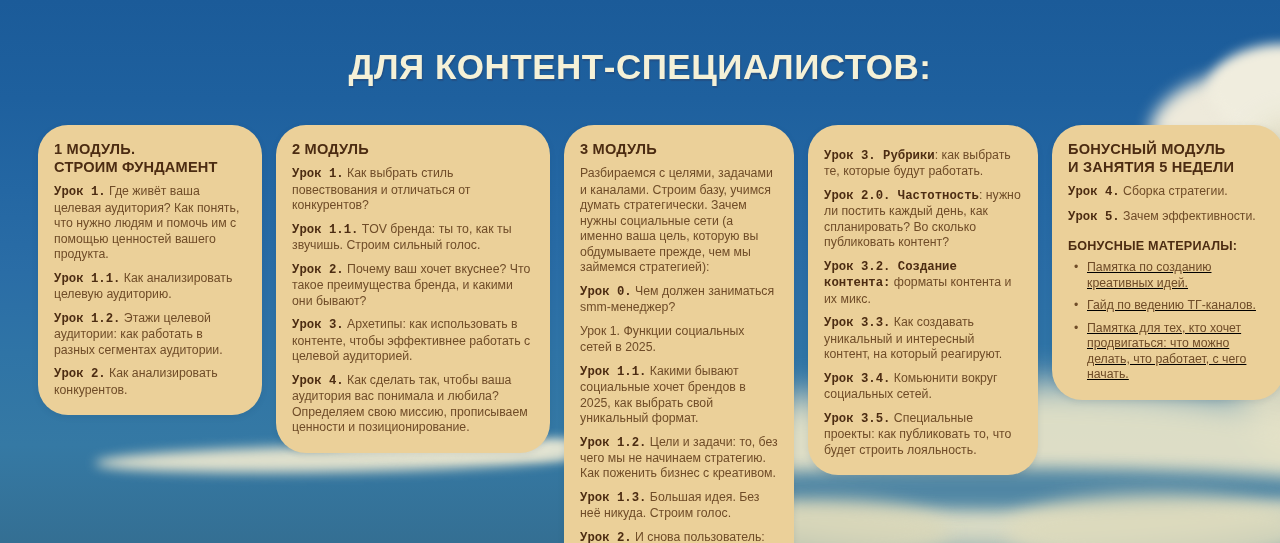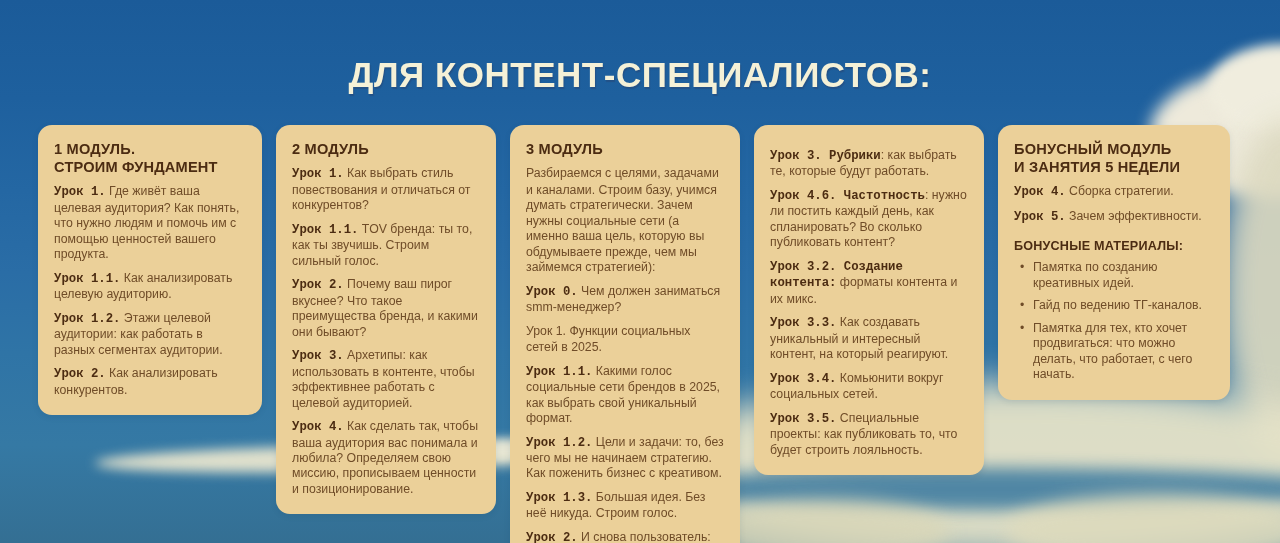--- a/index.html
+++ b/index.html
@@ -22,60 +22,60 @@
   .c-tr2 { left: 1208px; top: 44px;  width: 150px; height: 90px;  background: #f0edde; filter: blur(6px); }
   .c-tr3 { left: 1222px; top: 120px; width: 130px; height: 340px; background: #dcd9c0; filter: blur(15px); opacity: .92; }
   .c-b1  { left: 95px;  top: 446px; width: 480px; height: 26px; background: #e9e6cf; filter: blur(6px); opacity: .95; transform: rotate(-1deg); }
   .c-b2  { left: 330px; top: 438px; width: 380px; height: 20px; background: #eeebd6; filter: blur(5px); opacity: .9; }
   .c-br1 { left: 620px; top: 382px; width: 790px; height: 175px; background: #e6e3c8; filter: blur(17px); opacity: .95; }
   .c-br2 { left: 635px; top: 468px; width: 720px; height: 42px;  background: #38789f; filter: blur(8px); opacity: .85; }
   .c-br3 { left: 700px; top: 500px; width: 250px; height: 62px;  background: #dad7b8; filter: blur(9px); opacity: .8; }
   .c-br4 { left: 1005px; top: 494px; width: 310px; height: 72px; background: #dedbbd; filter: blur(9px); opacity: .85; }
   
   .page-title {
-    position: absolute; top: 32px; left: 0;
+    position: absolute; top: 24px; left: 0;
     width: 100%; text-align: center; z-index: 3;
     font-size: 35px; font-weight: bold; letter-spacing: .5px;
     color: #f5f1d7;
     text-shadow: 1px 2px 1px rgba(60, 20, 40, .18);
   }
   
   .cards {
     position: absolute; left: 38px; top: 125px; z-index: 2;
     display: flex; gap: 14px; align-items: flex-start;
   }
   .card {
     background: #ebd099;
-    border-radius: 14px;
+    border-radius: 30px;
     padding: 15px 16px 17px 16px;
     box-sizing: border-box;
     box-shadow: 0 2px 6px rgba(20, 50, 80, .10);
   }
   .card-1 { width: 224px; }
-  .card-2 { width: 220px; }
+  .card-2 { width: 274px; }
   .card-3 { width: 230px; }
   .card-4 { width: 230px; }
   .card-5 { width: 232px; }
   .card-title {
     margin: 0 0 4px 0;
     font-size: 14.6px; font-weight: bold; line-height: 1.25;
     color: #4c2c12; white-space: pre-line; letter-spacing: .2px;
   }
   .lesson {
     margin: 8px 0 0 0;
     font-size: 12.3px; line-height: 1.26;
     color: #6f4c28;
   }
   .lesson .b { font-weight: bold; color: #4c2c12; font-family: Liberation Mono, monospace; }
   .sub-heading {
     margin: 14px 0 0 0;
     font-size: 12.6px; font-weight: bold; letter-spacing: .2px;
     color: #4c2c12;
   }
-  .bullets { list-style: none; margin: 2px 0 0 0; padding: 0 0 0 6px; }
+  .bullets { list-style: none; margin: 2px 0 0 0; padding: 0 0 0 6px; text-decoration: underline; }
   .bullets li {
     position: relative;
     margin: 7px 0 0 0; padding-left: 13px;
     font-size: 12.3px; line-height: 1.26; color: #6f4c28;
   }
   .bullets li::before {
     content: "\2022";
     position: absolute; left: 0; top: 0;
     color: #6f4c28;
   }
@@ -105,40 +105,40 @@
       <p class="lesson"><span class="b">Урок 1.</span><span> Где живёт ваша целевая аудитория? Как понять, что нужно людям и помочь им с помощью ценностей вашего продукта.</span></p>
       <p class="lesson"><span class="b">Урок 1.1.</span><span> Как анализировать целевую аудиторию.</span></p>
       <p class="lesson"><span class="b">Урок 1.2.</span><span> Этажи целевой аудитории: как работать в разных сегментах аудитории.</span></p>
       <p class="lesson"><span class="b">Урок 2.</span><span> Как анализировать конкурентов.</span></p>
     </div>
 
     <div class="card card-2">
       <h3 class="card-title">2 МОДУЛЬ</h3>
       <p class="lesson"><span class="b">Урок 1.</span><span> Как выбрать стиль повествования и отличаться от конкурентов?</span></p>
       <p class="lesson"><span class="b">Урок 1.1.</span><span> TOV бренда: ты то, как ты звучишь. Строим сильный голос.</span></p>
-      <p class="lesson"><span class="b">Урок 2.</span><span> Почему ваш пирог вкуснее? Что такое преимущества бренда, и какими они бывают?</span></p>
+      <p class="lesson"><span class="b">Урок 2.</span><span> Почему ваш хочет вкуснее? Что такое преимущества бренда, и какими они бывают?</span></p>
       <p class="lesson"><span class="b">Урок 3.</span><span> Архетипы: как использовать в контенте, чтобы эффективнее работать с целевой аудиторией.</span></p>
       <p class="lesson"><span class="b">Урок 4.</span><span> Как сделать так, чтобы ваша аудитория вас понимала и любила? Определяем свою миссию, прописываем ценности и позиционирование.</span></p>
     </div>
 
     <div class="card card-3">
       <h3 class="card-title">3 МОДУЛЬ</h3>
       <p class="lesson"><span class="b"></span><span>Разбираемся с целями, задачами и каналами. Строим базу, учимся думать стратегически. Зачем нужны социальные сети (а именно ваша цель, которую вы обдумываете прежде, чем мы займемся стратегией):</span></p>
       <p class="lesson"><span class="b">Урок 0.</span><span> Чем должен заниматься smm-менеджер?</span></p>
       <p class="lesson"><span class="b"></span><span>Урок 1. Функции социальных сетей в 2025.</span></p>
-      <p class="lesson"><span class="b">Урок 1.1.</span><span> Какими голос социальные сети брендов в 2025, как выбрать свой уникальный формат.</span></p>
+      <p class="lesson"><span class="b">Урок 1.1.</span><span> Какими бывают социальные хочет брендов в 2025, как выбрать свой уникальный формат.</span></p>
       <p class="lesson"><span class="b">Урок 1.2.</span><span> Цели и задачи: то, без чего мы не начинаем стратегию. Как поженить бизнес с креативом.</span></p>
       <p class="lesson"><span class="b">Урок 1.3.</span><span> Большая идея. Без неё никуда. Строим голос.</span></p>
       <p class="lesson"><span class="b">Урок 2.</span><span> И снова пользователь: как выбрать, какие каналы вести.</span></p>
 
     </div>
 
     <div class="card card-4">
       <p class="lesson"><span class="b">Урок 3. Рубрики</span><span>: как выбрать те, которые будут работать.</span></p>
-      <p class="lesson"><span class="b">Урок 4.6. Частотность</span><span>: нужно ли постить каждый день, как спланировать? Во сколько публиковать контент?</span></p>
+      <p class="lesson"><span class="b">Урок 2.0. Частотность</span><span>: нужно ли постить каждый день, как спланировать? Во сколько публиковать контент?</span></p>
       <p class="lesson"><span class="b">Урок 3.2. Создание контента:</span><span> форматы контента и их микс.</span></p>
       <p class="lesson"><span class="b">Урок 3.3.</span><span> Как создавать уникальный и интересный контент, на который реагируют.</span></p>
       <p class="lesson"><span class="b">Урок 3.4.</span><span> Комьюнити вокруг социальных сетей.</span></p>
       <p class="lesson"><span class="b">Урок 3.5.</span><span> Специальные проекты: как публиковать то, что будет строить лояльность.</span></p>
     </div>
 
     <div class="card card-5">
       <h3 class="card-title">БОНУСНЫЙ МОДУЛЬ
 И ЗАНЯТИЯ 5 НЕДЕЛИ</h3>
       <p class="lesson"><span class="b">Урок 4.</span><span> Сборка стратегии.</span></p>

